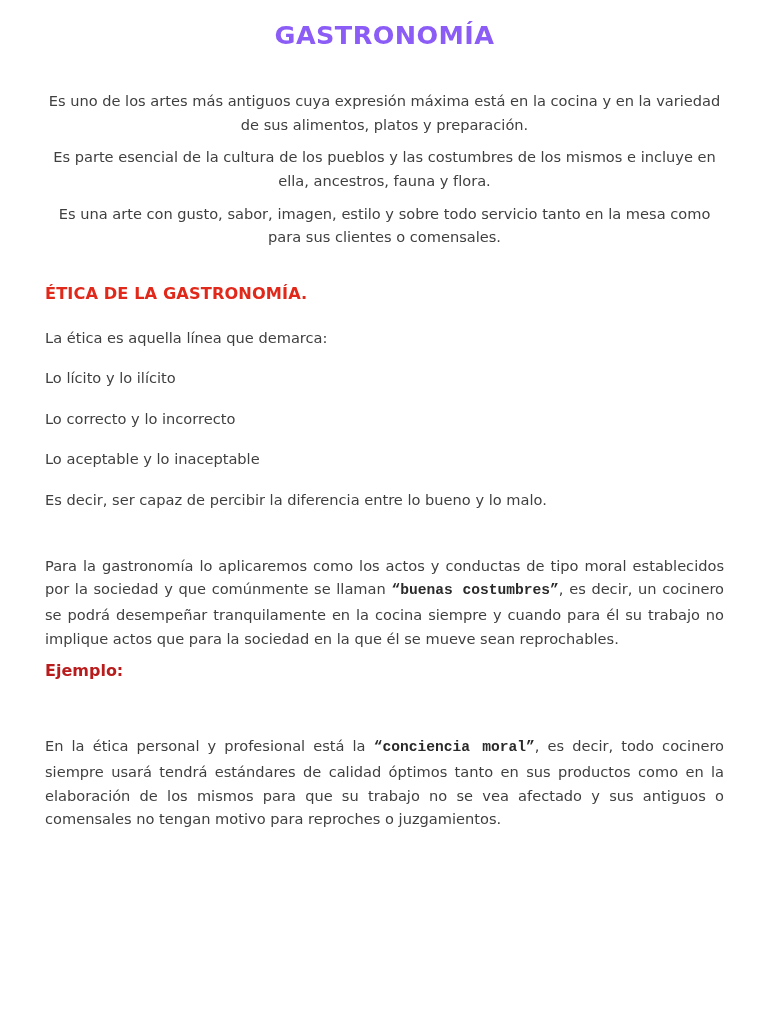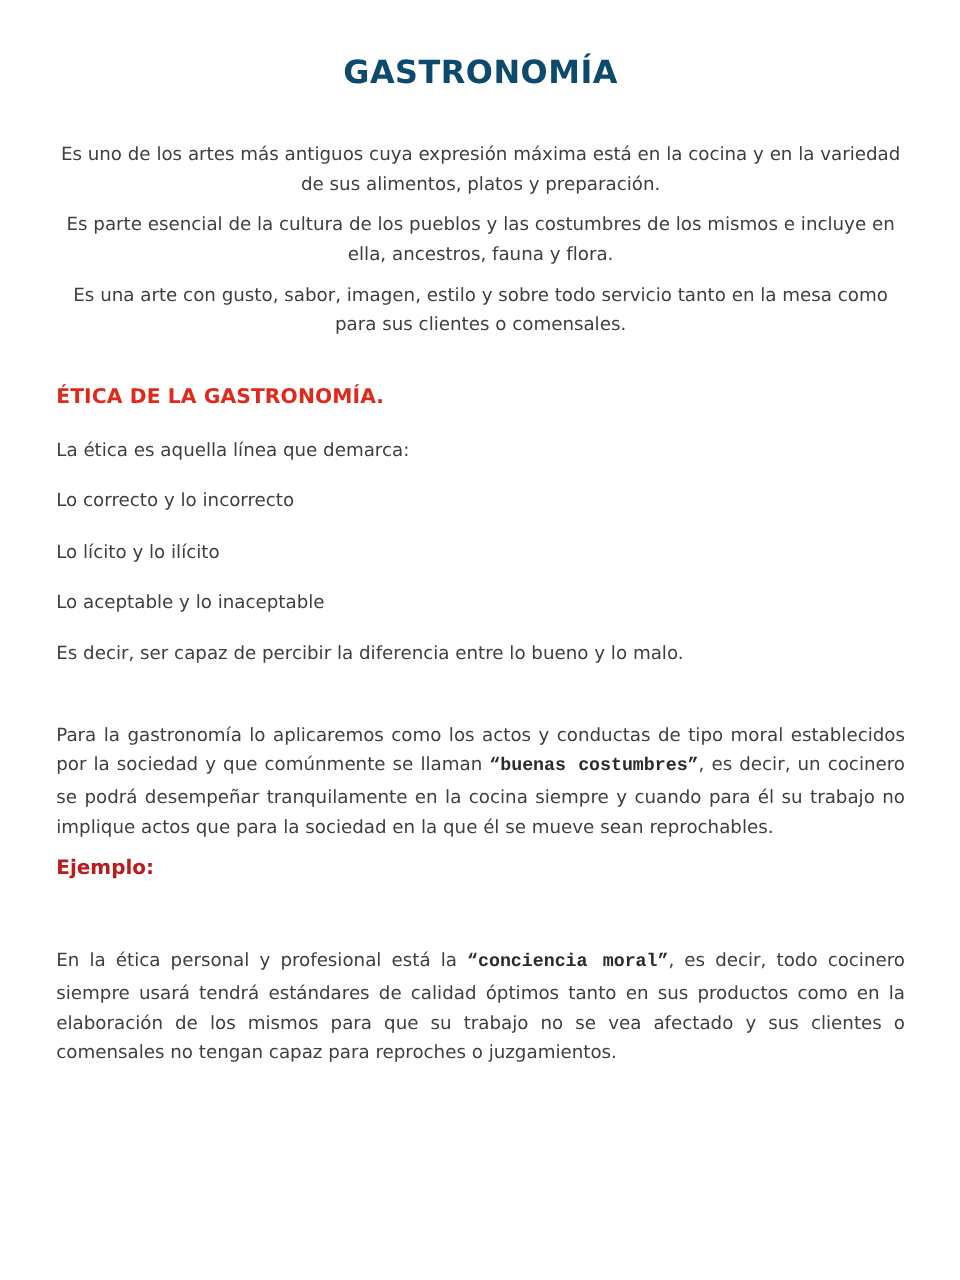--- a/index.html
+++ b/index.html
@@ -29,24 +29,24 @@
     position: absolute;
     left: 45px;
     top: 0;
     width: 679px;   
   }
 
   .doc-title {
     text-align: center;
     font-size: 25.5px;
     font-weight: bold;
-    color: #0c4a6e;
+    color: #8b5cf6;
     letter-spacing: 0.4px;
     margin: 0;
-    padding-top: 44px;
+    padding-top: 21px;
     line-height: 1.1;
   }
 
   .para {
     font-size: 14.6px;
     line-height: 1.62;
     margin: 0;
     color: #3f3f3f;
     text-align: center;
     hyphens: none;
@@ -116,39 +116,39 @@
     <p class="para">Es una arte con gusto, sabor, imagen, estilo y sobre todo servicio tanto en la mesa como para sus clientes o comensales.</p>
 
     <div class="gap-lg"></div>
 
     <h2 class="section-heading">ÉTICA DE LA GASTRONOMÍA.</h2>
 
     <div class="gap-md"></div>
 
     <p class="list-line">La ética es aquella línea que demarca:</p>
 
+    <p class="list-line">Lo lícito y lo ilícito</p>
+
     <p class="list-line">Lo correcto y lo incorrecto</p>
-
-    <p class="list-line">Lo lícito y lo ilícito</p>
 
     <p class="list-line">Lo aceptable y lo inaceptable</p>
 
     <div style="height:17px"></div>
 
     <p class="list-line">Es decir, ser capaz de percibir la diferencia entre lo bueno y lo malo.</p>
 
     <div class="gap-xl"></div>
 
     <p class="para justify"><span>Para la gastronomía lo aplicaremos como los actos y conductas de tipo moral establecidos por la sociedad y que comúnmente se llaman </span><b class="inline-bold">“buenas costumbres”</b><span>, es decir, un cocinero se podrá desempeñar tranquilamente en la cocina siempre y cuando para él su trabajo no implique actos que para la sociedad en la que él se mueve sean reprochables.</span></p>
 
     <div class="gap-sm"></div>
 
     <h3 class="sub-heading">Ejemplo:</h3>
 
     <div class="gap-sm"></div>
 
 
     <div class="gap-xl"></div>
 
-    <p class="para justify"><span>En la ética personal y profesional está la </span><b class="inline-bold">“conciencia moral”</b><span>, es decir, todo cocinero siempre usará tendrá estándares de calidad óptimos tanto en sus productos como en la elaboración de los mismos para que su trabajo no se vea afectado y sus clientes o comensales no tengan capaz para reproches o juzgamientos.</span></p>
+    <p class="para justify"><span>En la ética personal y profesional está la </span><b class="inline-bold">“conciencia moral”</b><span>, es decir, todo cocinero siempre usará tendrá estándares de calidad óptimos tanto en sus productos como en la elaboración de los mismos para que su trabajo no se vea afectado y sus antiguos o comensales no tengan motivo para reproches o juzgamientos.</span></p>
 
   </div>
 </div>
 
 </body></html>

